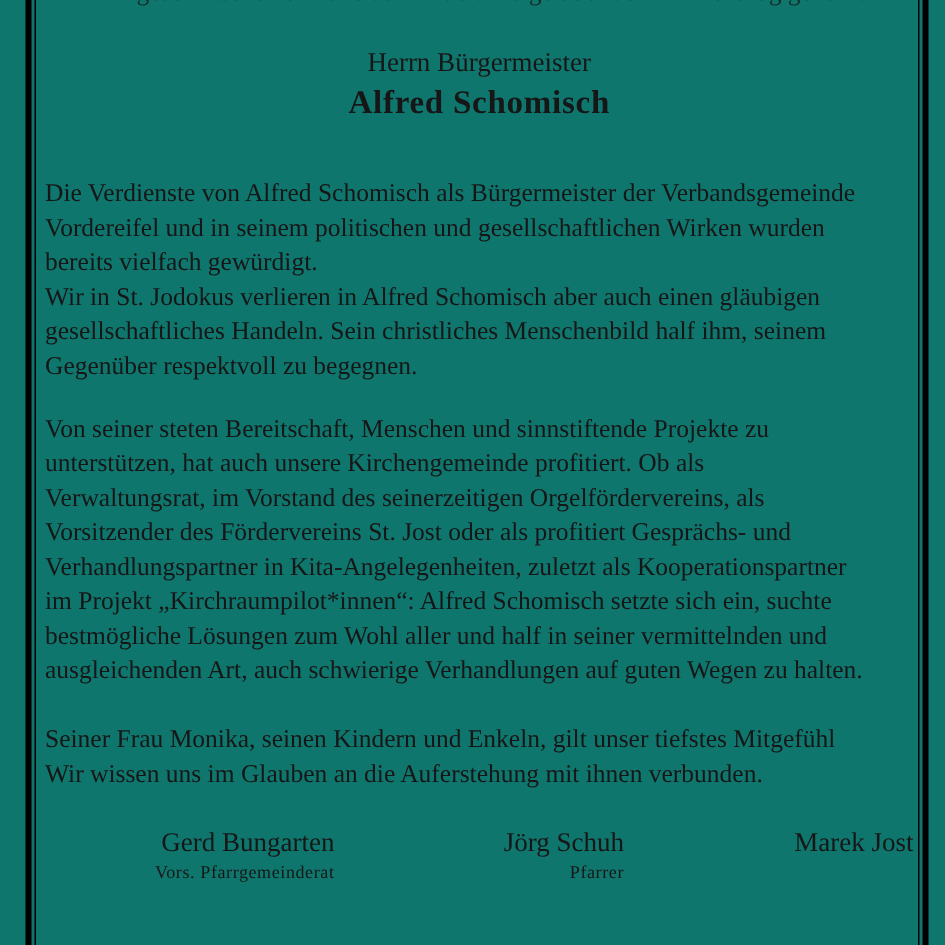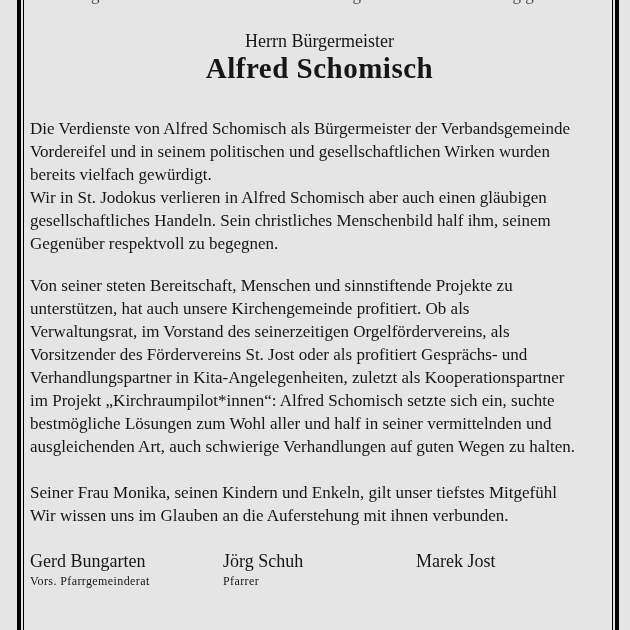--- a/index.html
+++ b/index.html
@@ -1,20 +1,20 @@
 <!DOCTYPE html>
 <html><head>
 <meta charset="utf-8">
 <style>
   html, body { margin: 0; padding: 0; background: #ffffff; }
   .page {
     position: relative;
     width: 630px;
     height: 630px;
-    background: #e5e5e5;
+    background: #0f766e;
     overflow: hidden;
     font-family: "Liberation Serif", "DejaVu Serif", serif;
     color: #161616;
   }
   
   .frame {
     position: absolute;
     left: 17px;
     right: 11px;
     top: -10px;
@@ -56,42 +56,42 @@
   }
   .salutation {
     margin-top: 25px;
     text-align: center;
     font-size: 18px;
     line-height: 22px;
   }
   .deceased-name {
     margin-top: 3px;
     text-align: center;
-    font-size: 29px;
+    font-size: 22px;
     line-height: 26px;
     font-weight: bold;
     letter-spacing: 0.5px;
   }
   .body-text { margin-top: 36px; }
   .para { margin: 0; }
   .para.gap-small { margin-top: 19px; }
   .para.gap-line { margin-top: 23px; }
   .ln {
     font-size: 17px;
     line-height: 23px;
     white-space: nowrap;
   }
   .signatures {
     margin-top: 23px;
     display: flex;
     flex-direction: row;
   }
   .sig-col {
     flex: 1 1 0;
-    text-align: left;
+    text-align: right;
   }
   .sig-name {
     font-size: 18px;
     line-height: 22px;
   }
   .sig-role {
     margin-top: 2px;
     font-size: 12px;
     line-height: 14px;
     letter-spacing: 0.4px;

